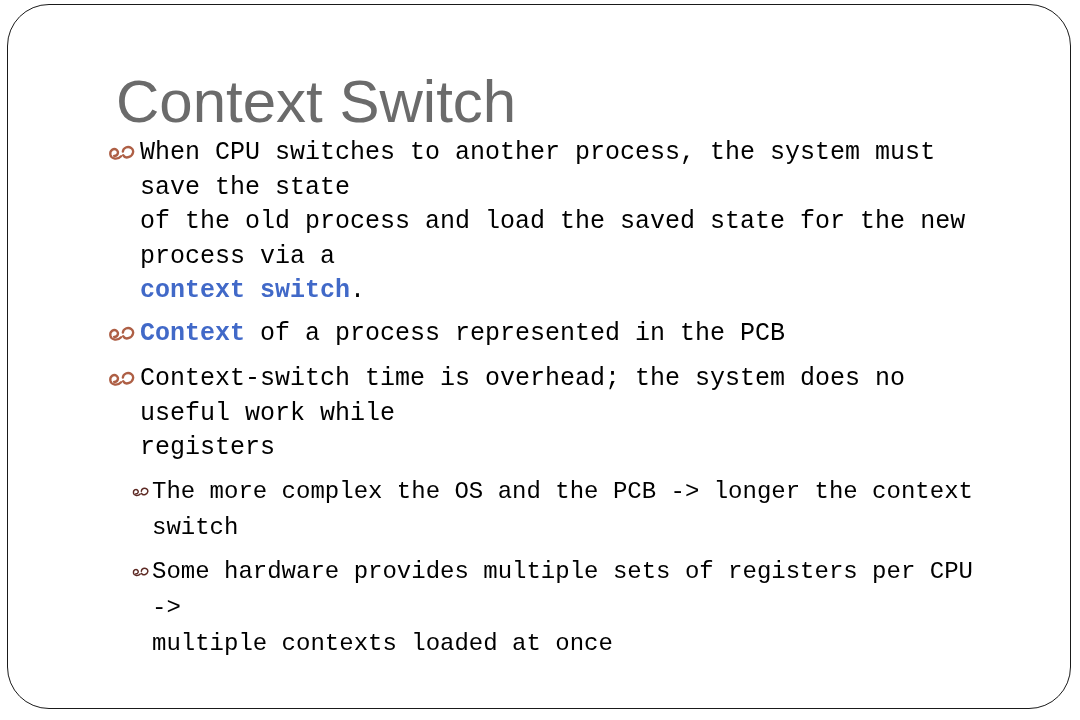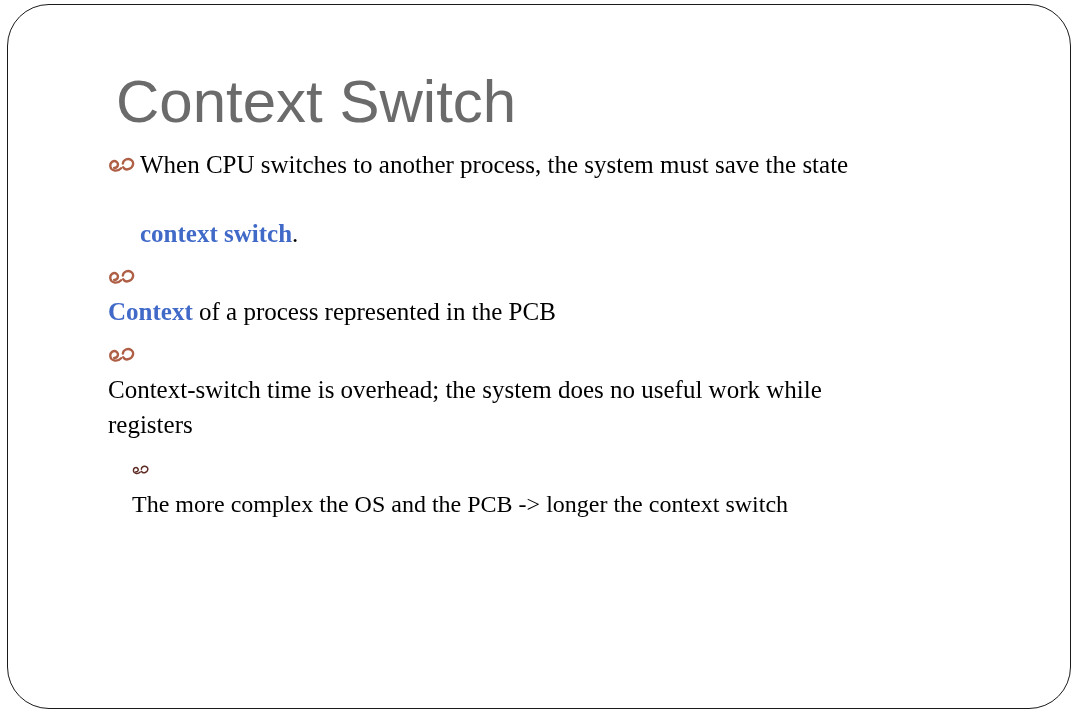--- a/index.html
+++ b/index.html
@@ -16,25 +16,26 @@
     box-sizing:border-box;
   }
   .slide-title{
     position:absolute;left:116px;top:72px;
     font-family:"Liberation Sans","DejaVu Sans",sans-serif;
     font-size:60px;line-height:1.0;font-weight:400;
     color:var(--title-color,#6b6b6b);
     letter-spacing:0px;white-space:nowrap;
   }
   .bullet-list{
-    position:absolute;left:108px;top:148px;width:892px;
+    position:absolute;left:108px;top:136px;width:892px;
     color:var(--text-color,#000000);
+    font-family:Liberation Mono, monospace;
   }
   .item{display:flex;align-items:flex-start;}
-  .item + .item{margin-top:8px;flex-direction:column;}
+  .item + .item{margin-top:8px;}
   .item.l1{font-size:25px;line-height:34.5px;}
   .item.l2{font-size:24px;line-height:36px;margin-left:24px;}
   .bullet-cell{flex:0 0 auto;display:block;}
   .l1 .bullet-cell{width:32px;color:var(--bullet1-color,#ae5f45);}
   .l2 .bullet-cell{width:20px;color:var(--bullet2-color,#5d2a24);}
   .l1 .bow{width:27px;height:18px;margin-top:8px;}
   .l2 .bow{width:17px;height:12px;margin-top:10px;}
   .bow path{fill:none;stroke:currentColor;stroke-width:2.6;stroke-linecap:round;}
   .txt{flex:1 1 auto;}
   .seg-accent{color:var(--accent-color,#4169c8);font-weight:bold;}
@@ -47,21 +48,21 @@
 <div class="slide-title">Context Switch</div>
 
 <div class="bullet-list" id="bullet-list">
     <div class="item l1">
       <span class="bullet-cell">
   <svg class="bow" viewBox="0 0 30 20" aria-hidden="true">
     <path d="M14.5 13.5 C11 17.5 3.5 17 2.6 11.8 C1.8 7 6.5 4 9.6 6.6 C12.4 9 11 13.3 6.8 13.2"></path>
     <path d="M16.5 8.5 C16.8 4.2 22 1.8 25.8 4.4 C29.6 7 28 12.6 23.4 14.4 C20.8 15.4 18 14.6 16.8 12.4"></path>
   </svg>
 </span>
-      <div class="txt"><span>When CPU switches to another process, the system must save the state</span><br><br><span class="seg-accent">context switch</span><span>.</span></div>
+      <div class="txt"><span>When CPU switches to another process, the system must save the state</span><br><span>of the old process and load the saved state for the new process via a</span><br><span class="seg-accent">context switch</span><span>.</span></div>
     </div>
     <div class="item l1">
       <span class="bullet-cell">
   <svg class="bow" viewBox="0 0 30 20" aria-hidden="true">
     <path d="M14.5 13.5 C11 17.5 3.5 17 2.6 11.8 C1.8 7 6.5 4 9.6 6.6 C12.4 9 11 13.3 6.8 13.2"></path>
     <path d="M16.5 8.5 C16.8 4.2 22 1.8 25.8 4.4 C29.6 7 28 12.6 23.4 14.4 C20.8 15.4 18 14.6 16.8 12.4"></path>
   </svg>
 </span>
       <div class="txt"><span class="seg-accent">Context</span><span> of a process represented in the PCB</span></div>
     </div>
@@ -76,13 +77,22 @@
     </div>
     <div class="item l2">
       <span class="bullet-cell">
   <svg class="bow" viewBox="0 0 30 20" aria-hidden="true">
     <path d="M14.5 13.5 C11 17.5 3.5 17 2.6 11.8 C1.8 7 6.5 4 9.6 6.6 C12.4 9 11 13.3 6.8 13.2"></path>
     <path d="M16.5 8.5 C16.8 4.2 22 1.8 25.8 4.4 C29.6 7 28 12.6 23.4 14.4 C20.8 15.4 18 14.6 16.8 12.4"></path>
   </svg>
 </span>
       <div class="txt"><span>The more complex the OS and the PCB -&gt; longer the context switch</span></div>
     </div>
+    <div class="item l2">
+      <span class="bullet-cell">
+  <svg class="bow" viewBox="0 0 30 20" aria-hidden="true">
+    <path d="M14.5 13.5 C11 17.5 3.5 17 2.6 11.8 C1.8 7 6.5 4 9.6 6.6 C12.4 9 11 13.3 6.8 13.2"></path>
+    <path d="M16.5 8.5 C16.8 4.2 22 1.8 25.8 4.4 C29.6 7 28 12.6 23.4 14.4 C20.8 15.4 18 14.6 16.8 12.4"></path>
+  </svg>
+</span>
+      <div class="txt"><span>Some hardware provides multiple sets of registers per CPU -&gt;</span><br><span>multiple contexts loaded at once</span></div>
+    </div>
   </div>
 
 </body></html>

